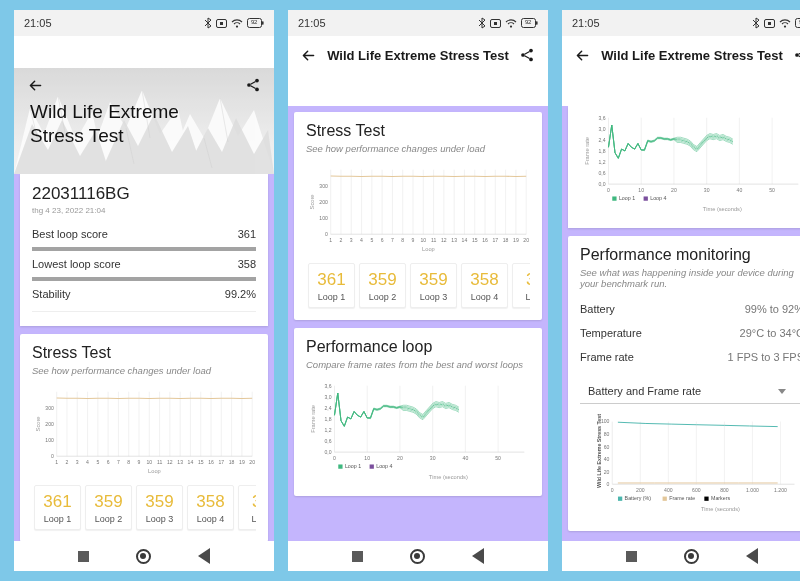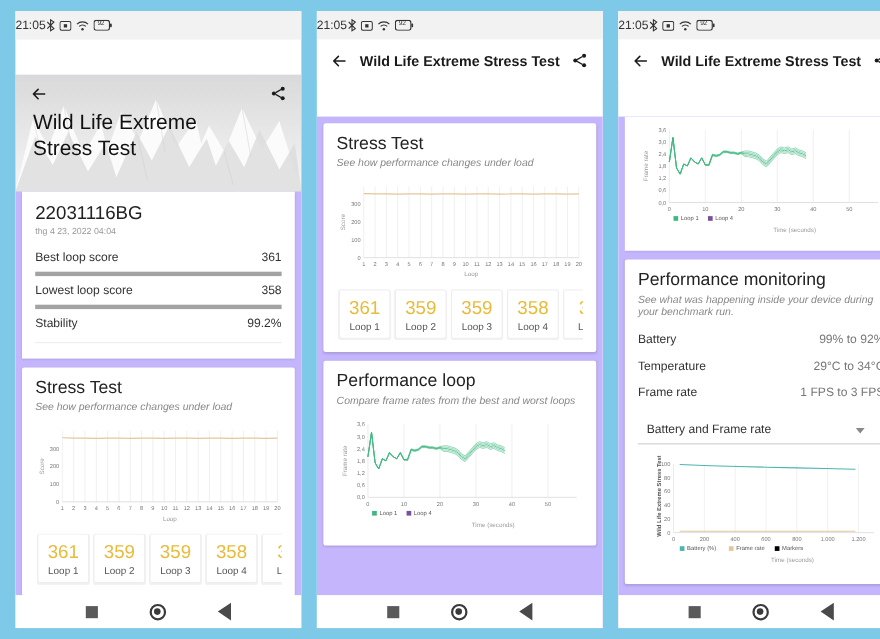--- a/index.html
+++ b/index.html
@@ -19,22 +19,22 @@
     flex: 0 0 260px;
   }
   .phone.p1 { margin-left: 14px; }
   .phone.p2 { margin-left: 0px; }
   .phone.p3 { margin-left: 0px; }
   .gap { flex: 0 0 14px; }
 
   
   .statusbar {
     height: 26px; background: #f2f2f2;
-    display: flex; align-items: center; 
-    padding: 0 0; font-size: 11px; color: #333;
+    display: flex; align-items: center; justify-content: space-between;
+    padding: 0 10px; font-size: 11px; color: #333;
   }
   .status-icons { display: flex; align-items: center; gap: 4px; }
   .status-icons svg { display: block; }
   .batt { position: relative; display: flex; align-items: center; }
   .batt-num { position: absolute; left: 4px; top: 1px; font-size: 6px; color: #333; letter-spacing: -0.3px;}
 
   
   .appbar {
     height: 38px; background: #ffffff; display: flex; align-items: center;
     padding: 0 10px; gap: 8px;
@@ -189,21 +189,21 @@
           </span>
         </div>
         <div class="hero-title">
           <div>Wild Life Extreme</div>
           <div>Stress Test</div>
         </div>
       </div>
 
       <div class="card flush">
         <div class="dev-name">22031116BG</div>
-        <div class="dev-date">thg 4 23, 2022 04:04</div>
+        <div class="dev-date">thg 4 23, 2022 21:04</div>
         <div style="margin-top:6px">
           <div class="kv">
             <span>Best loop score</span>
             <span class="v">361</span>
           </div>
           <div class="kv">
             <span>Lowest loop score</span>
             <span class="v">358</span>
           </div>
           <div class="kv">

